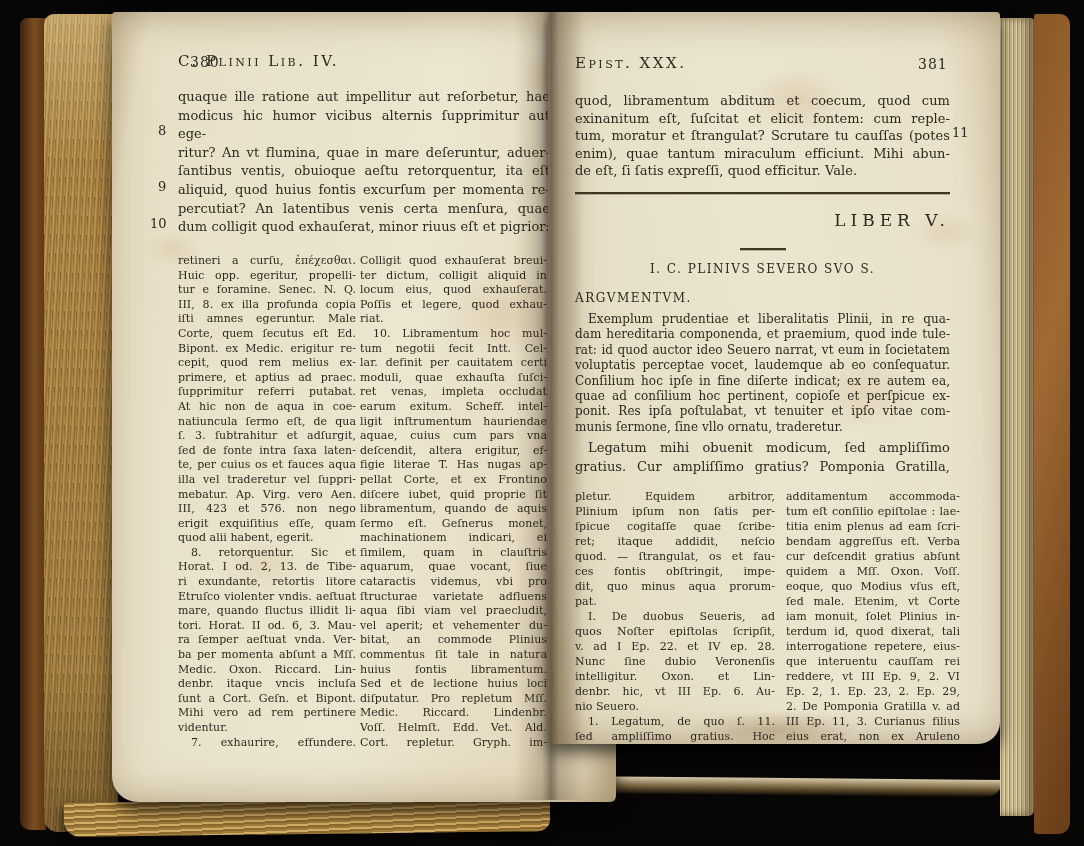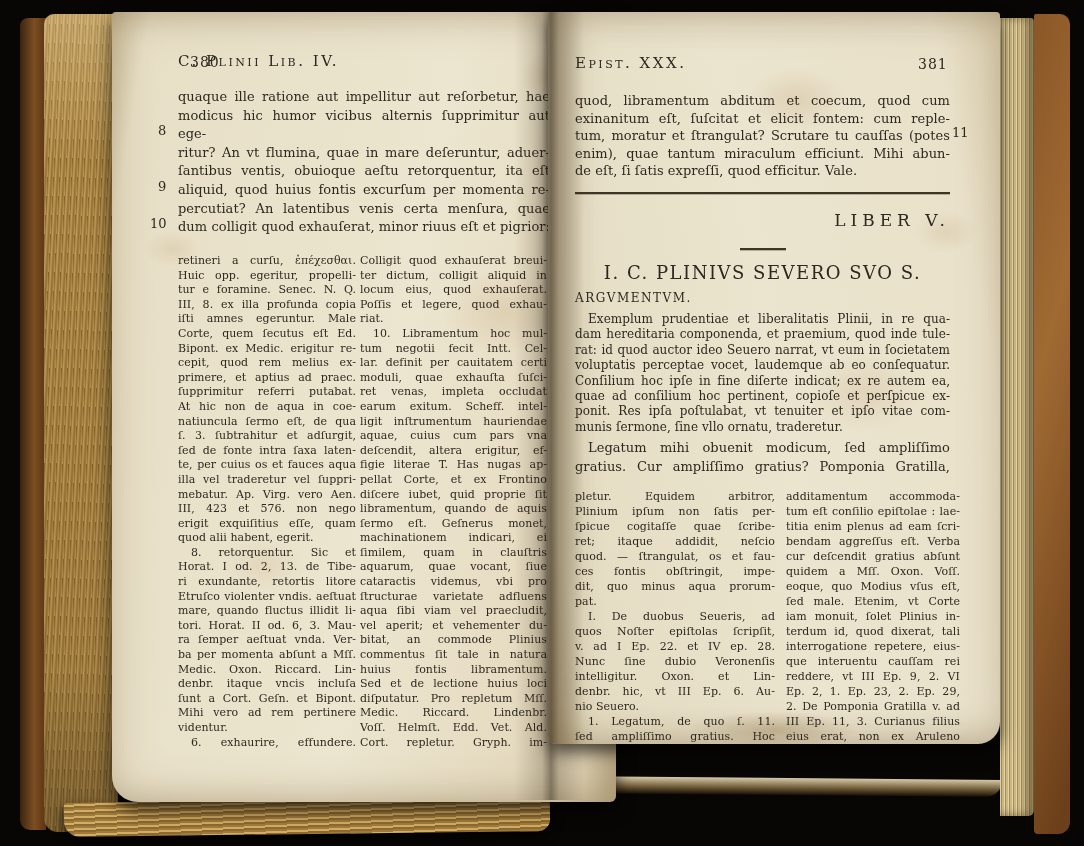--- a/index.html
+++ b/index.html
@@ -61,21 +61,21 @@
   .comm{font-size:11px;line-height:14.6px;overflow:hidden;}
   .page-right .comm{line-height:15px;}
   .argument{font-size:12px;line-height:15.4px;overflow:hidden;}
   .letterp{font-size:13px;line-height:19px;overflow:hidden;}
   .runtitle{font-variant:small-caps;font-size:15px;letter-spacing:2.5px;text-align:left;}
   .pagenum{font-size:14px;letter-spacing:1px;}
   .sidenote{position:absolute;font-size:13px;}
   .divider{position:absolute;height:2px;background:#3f3524;box-shadow:0 1px 0 rgba(90,75,45,.35);}
   .divider.small{height:2px;}
   .h-liber{font-size:17px;letter-spacing:5px;text-align:right;}
-  .h-letter{font-size:18px;letter-spacing:1.5px;text-align:center;}
+  .h-letter{font-size:12px;letter-spacing:1.5px;text-align:center;}
   .h-arg{font-size:12px;letter-spacing:1.5px;text-align:left;}
 </style>
 </head>
 <body>
 
 <div class="stage">
 
   <div class="cover-left"></div>
   <div class="edges-left"></div>
   <div class="edges-bottom"></div>
@@ -129,21 +129,21 @@
         <div class="tline">Etruſco violenter vndis. aeſtuat</div>
         <div class="tline">mare, quando fluctus illidit li-</div>
         <div class="tline">tori. Horat. II od. 6, 3. Mau-</div>
         <div class="tline">ra ſemper aeſtuat vnda.   Ver-</div>
         <div class="tline">ba per momenta abſunt a Mſſ.</div>
         <div class="tline">Medic.  Oxon.  Riccard.  Lin-</div>
         <div class="tline">denbr.  itaque  vncis  incluſa</div>
         <div class="tline">ſunt a Cort. Geſn. et Bipont.</div>
         <div class="tline">Mihi vero ad rem pertinere</div>
         <div class="tline end">videntur.</div>
-        <div class="tline ind">6. exhaurire,   effundere.</div>
+        <div class="tline ind">7. exhaurire,   effundere.</div>
       </div>
     <div class="abs comm" style="left:248px;top:242px;width:187px;height:500px;">
         <div class="tline">Colligit quod exhauſerat breui-</div>
         <div class="tline">ter dictum, colligit aliquid in</div>
         <div class="tline">locum eius, quod exhauſerat.</div>
         <div class="tline">Poſſis et legere,  quod exhau-</div>
         <div class="tline end">riat.</div>
         <div class="tline ind">10. Libramentum hoc mul-</div>
         <div class="tline">tum negotii fecit Intt. Cel-</div>
         <div class="tline">lar. definit per cauitatem certi</div>

